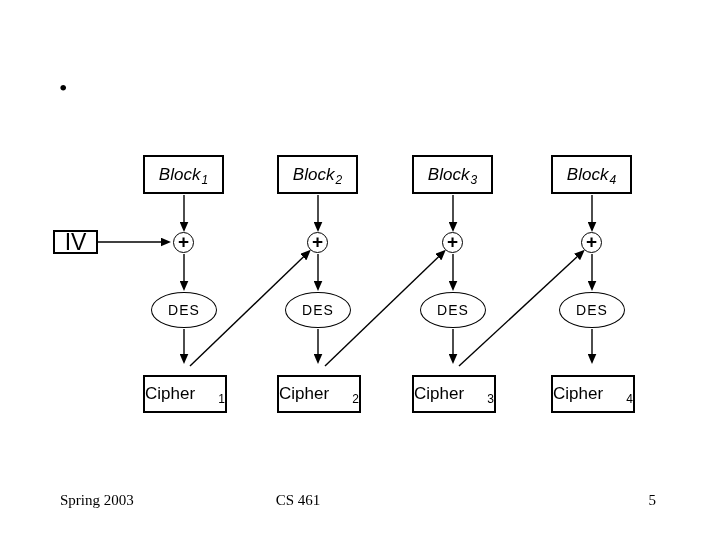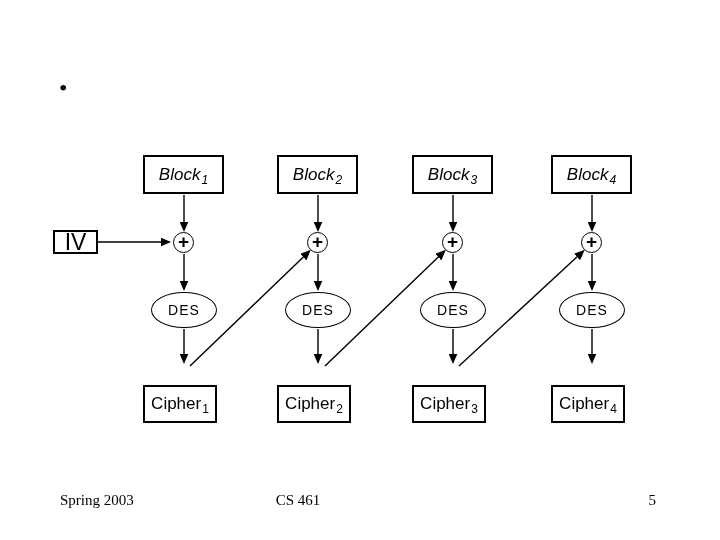--- a/index.html
+++ b/index.html
@@ -10,21 +10,21 @@
   
   .bullet{position:absolute;left:59px;top:76px;font-family:"Liberation Serif","DejaVu Serif",serif;font-size:24px;line-height:1;}
   .title{position:absolute;left:85px;top:71px;font-family:"Liberation Serif","DejaVu Serif",serif;font-size:26px;line-height:1.15;white-space:nowrap;}
   
   .connectors{position:absolute;left:0;top:0;width:720px;height:540px;pointer-events:none;}
   .connectors line{stroke:#000;stroke-width:1.4;}
   
   .node{position:absolute;box-sizing:border-box;background:#fff;display:flex;align-items:center;justify-content:center;white-space:nowrap;}
   .rect{border:2px solid #000;}
   .blockbox{width:81px;height:39px;top:155px;font-size:17px;font-style:italic;}
-  .cipherbox{width:74px;height:38px;top:385px;font-size:17px;}
+  .cipherbox{width:84px;height:38px;top:375px;font-size:17px;justify-content:space-between;}
   .b1,.c1{left:143px;} .b2,.c2{left:277px;} .b3,.c3{left:412px;} .b4,.c4{left:551px;}
   .sub{font-size:12px;position:relative;top:5px;margin-left:1px;}
   .ivbox{left:53px;top:230px;width:45px;height:24px;border:2px solid #000;font-size:23px;}
   .xor{width:21px;height:21px;top:232px;border:1.5px solid #000;border-radius:50%;
        font-size:19px;font-weight:bold;line-height:1;padding-bottom:2px;}
   .x1{left:173px;} .x2{left:307px;} .x3{left:442px;} .x4{left:581px;}
   .des{width:66px;height:36px;top:292px;border:1.5px solid #000;border-radius:50%;font-size:14px;letter-spacing:1px;}
   .d1{left:151px;} .d2{left:285px;} .d3{left:420px;} .d4{left:559px;}
   
   .footer{position:absolute;top:492px;font-family:"Liberation Serif","DejaVu Serif",serif;font-size:15px;text-align:right;}

